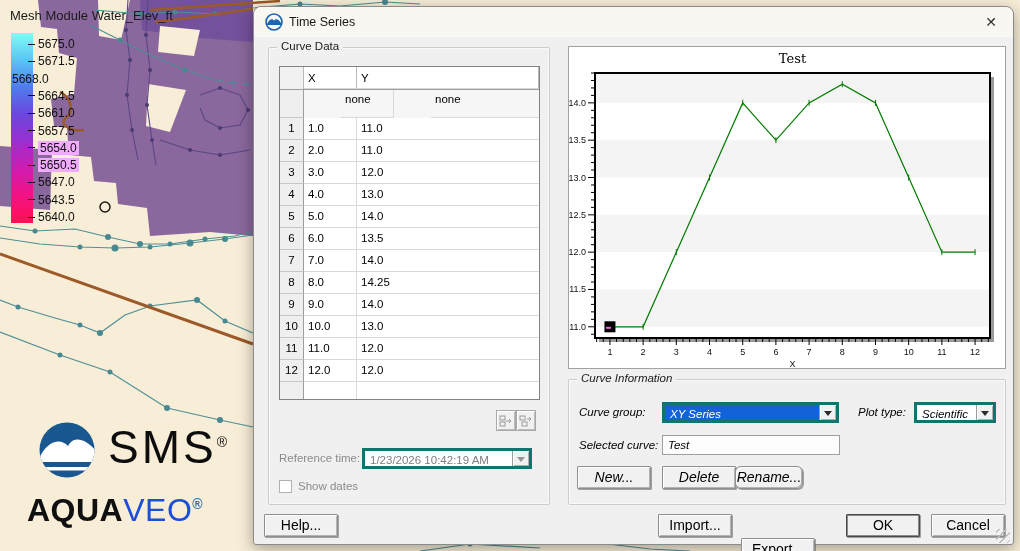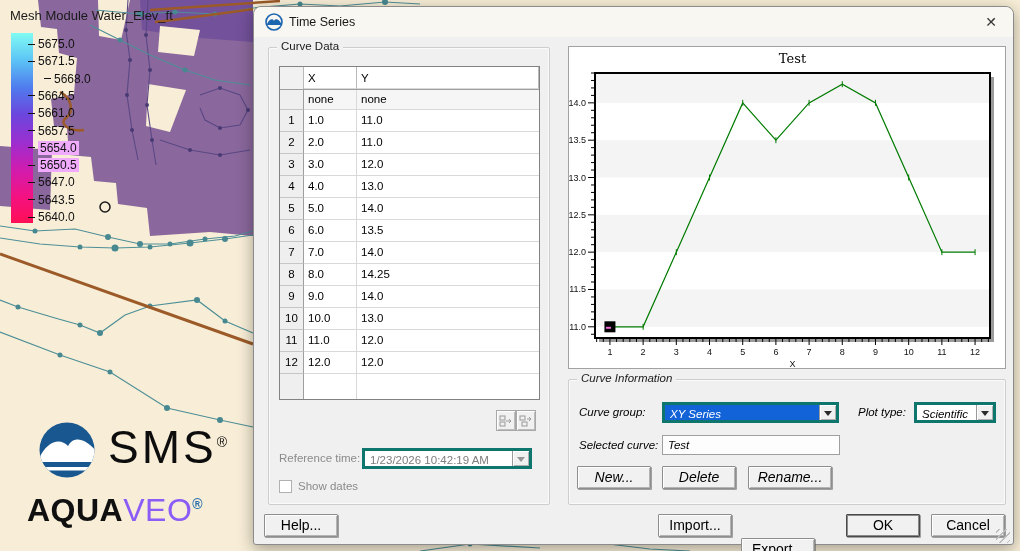--- a/index.html
+++ b/index.html
@@ -11,21 +11,21 @@
   #map-svg{position:absolute;left:0;top:0;}
   .map-title{position:absolute;left:10px;top:8px;font-size:13px;color:#1a1a1a;white-space:nowrap;}
   .leg-item{position:absolute;display:flex;align-items:center;height:14px;font-size:12px;color:#111;white-space:nowrap;}
   .leg-item .leg-tick{display:inline-block;width:7px;height:1px;background:#111;margin-right:3px;}
   .leg-item.boxed .leg-val{background:#f0abfc;padding:0 2px;}
 
   
   .sms-text{position:absolute;left:108px;top:420px;font-size:46px;letter-spacing:3px;color:#0d0d0d;}
   .sms-text sup,.aqua-text sup{font-size:14px;}
   .aqua-text{position:absolute;left:27px;top:492px;font-size:32px;letter-spacing:.5px;color:#101010;font-weight:bold;}
-  .aqua-text .veo{color:#8b5cf6;font-weight:normal;}
+  .aqua-text .veo{color:#1d4ed8;font-weight:normal;}
   .aqua-text sup{color:#2a6fad;}
 
   
   .dialog{position:absolute;left:253px;top:6px;width:761px;height:539px;background:#f0f0f0;
           border:1px solid #8b8b8b;border-radius:8px 8px 3px 3px;
           box-shadow:0 4px 16px rgba(0,0,0,.35);}
   .titlebar{position:absolute;left:0;top:0;width:759px;height:30px;background:#f9f7f1;border-radius:8px 8px 0 0;}
   .app-icon{position:absolute;left:11px;top:6px;}
   .dialog-title{position:absolute;left:35px;top:0;line-height:30px;font-size:12.5px;color:#1a1a1a;}
   .close-btn{position:absolute;left:722px;top:2px;width:30px;height:26px;text-align:center;line-height:26px;
@@ -35,21 +35,21 @@
   .group-label{position:absolute;top:-8px;left:8px;background:#f0f0f0;padding:0 4px;font-size:11.5px;color:#1a1a1a;}
 
   .lbl{position:absolute;font-size:11.5px;color:#000;white-space:nowrap;}
   .lbl.dis{color:#8b8b8b;}
 
   
   .tbl{position:absolute;left:10px;top:18px;width:261px;height:334px;background:#fff;
        border:1px solid #828282;display:flex;flex-direction:column;font-size:11.5px;}
   .tr{display:flex;flex:0 0 auto;}
   .tr.head{height:23px;background:#f1f1f1;border-bottom:1px solid #9e9e9e;}
-  .tr.units{height:20px;background:#f6f6f6;}
+  .tr.units{height:28px;background:#f6f6f6;gap:37px;}
   .tr.datarow{height:22px;}
   .tr.emptyrow{flex:1 1 auto;}
   .td{overflow:hidden;white-space:nowrap;}
   .td.num{flex:0 0 24px;background:#efefef;border-right:1px solid #9e9e9e;border-bottom:1px solid #c6c6c6;
           text-align:center;line-height:21px;}
   .tr.head .td{border-right:1px solid #b9b9b9;line-height:22px;padding-left:4px;}
   .tr.head .td.num{border-bottom:none;background:#f1f1f1;}
   .td.cx{flex:0 0 53px;border-right:1px solid #d9d9d9;border-bottom:1px solid #d9d9d9;padding-left:4px;line-height:21px;background:#fff;}
   .td.cy{flex:1 1 auto;border-bottom:1px solid #d9d9d9;padding-left:4px;line-height:21px;background:#fff;}
   .tr.units .td.cx,.tr.units .td.cy{background:#f6f6f6;line-height:19px;}
@@ -200,21 +200,21 @@
   <div class="map-title">Mesh Module Water_Elev_ft</div>
   <div id="legend-labels">
       <div class="leg-item" style="left: 28px; top: 37px;">
         <span class="leg-tick"></span>
         <span class="leg-val">5675.0</span>
       </div>
       <div class="leg-item" style="left: 28px; top: 54.3px;">
         <span class="leg-tick"></span>
         <span class="leg-val">5671.5</span>
       </div>
-      <div class="leg-item" style="left: 44px; top: 71.6px;">
+      <div class="leg-item" style="left: 12px; top: 71.6px; flex-direction: column;">
         <span class="leg-tick"></span>
         <span class="leg-val">5668.0</span>
       </div>
       <div class="leg-item" style="left: 28px; top: 88.9px;">
         <span class="leg-tick"></span>
         <span class="leg-val">5664.5</span>
       </div>
       <div class="leg-item" style="left: 28px; top: 106.2px;">
         <span class="leg-tick"></span>
         <span class="leg-val">5661.0</span>
@@ -520,21 +520,21 @@
         <div class="combo-btn">
             <div class="arr"></div>
           </div>
       </div>
 
       <span class="lbl" style="left:10px;top:59px;">Selected curve:</span>
       <div class="field" style="left:93px;top:55px;width:178px;height:20px;">Test</div>
 
       <div class="btn" style="left:8px;top:86px;width:74px;">New...</div>
       <div class="btn" style="left:93px;top:86px;width:74px;">Delete</div>
-      <div class="btn" style="left:179px;top:86px;width:84px;">Rename...</div>
+      <div class="btn" style="left:166px;top:86px;width:68px;border-radius:6px;">Rename...</div>
     </div>
 
     <div class="btn" style="left:10px;top:507px;width:74px;">Help...</div>
     <div class="btn" style="left:404px;top:507px;width:74px;">Import...</div>
     <div class="btn" style="left:487px;top:507px;width:74px;margin-top:24px;">Export...</div>
     <div class="btn default" style="left:592px;top:507px;width:74px;">OK</div>
     <div class="btn" style="left:677px;top:507px;width:74px;">Cancel</div>
 
     <div class="resize-grip"></div>
   </div>

